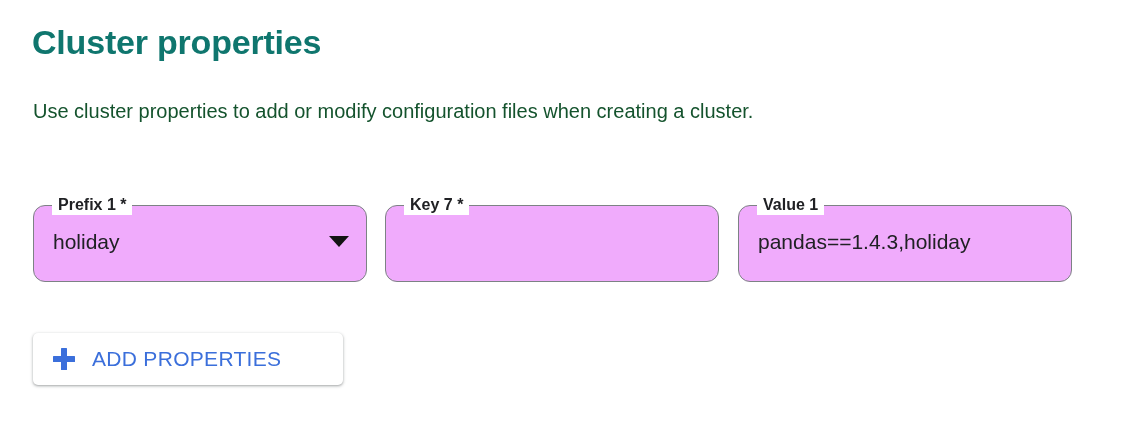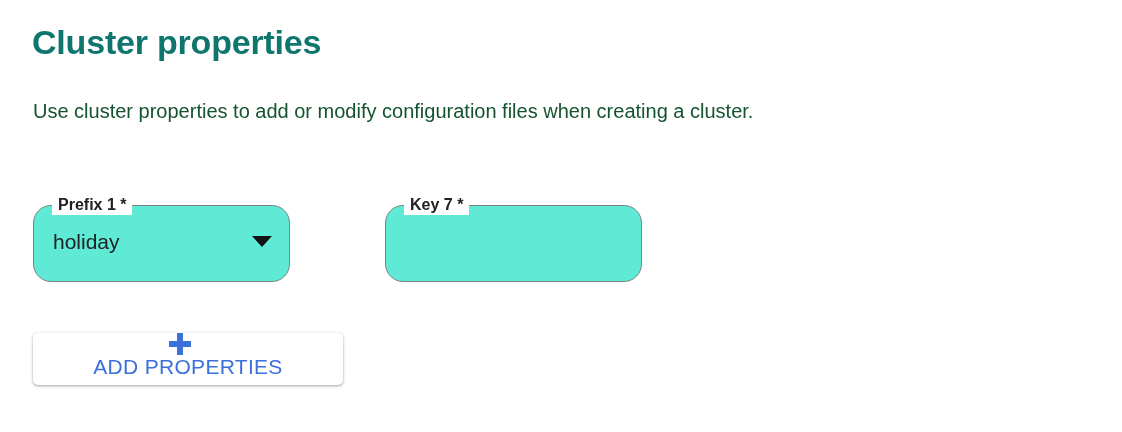--- a/index.html
+++ b/index.html
@@ -52,26 +52,26 @@
     position: absolute;
     left: 33px;
     top: 205px;
     width: 1060px;
     height: 78px;
   }
 
   .field {
     position: absolute;
     top: 0;
-    width: 257px;
+    width: 334px;
     height: 77px;
     box-sizing: border-box;
     border: 1.6px solid #7d8285;
-    border-radius: 18px;
-    background: #5eead4;
+    border-radius: 12px;
+    background: #f0abfc;
   }
 
   .field.f1 { left: 0px; }
   .field.f2 { left: 352px; }
   .field.f3 { left: 705px; }
 
   
   .field-label {
     position: absolute;
     top: -11px;
@@ -128,21 +128,20 @@
     background: #ffffff;
     border: none;
     border-radius: 5px;
     box-shadow: 0 1px 2px 0 rgba(60,64,67,0.30),
                 0 1px 3px 1px rgba(60,64,67,0.15);
     display: flex;
     align-items: center;
     padding: 0 20px;
     cursor: pointer;
     font-family: "Liberation Sans", sans-serif;
-    flex-direction: column;
   }
 
   .plus-icon {
     position: relative;
     width: 22px;
     height: 22px;
     flex: 0 0 22px;
     margin-right: 17px;
   }
   .plus-icon::before,
@@ -186,20 +185,24 @@
     <div class="field f1">
       <span class="field-label">Prefix 1 *</span>
       <span class="field-value">holiday</span>
       <span class="dropdown-arrow"></span>
     </div>
 
     <div class="field f2">
       <span class="field-label">Key 7 *</span>
     </div>
 
+    <div class="field f3">
+      <span class="field-label">Value 1</span>
+      <span class="field-value">pandas==1.4.3,holiday</span>
+    </div>
 
   </div>
 
   <button class="add-button">
     <span class="plus-icon"></span>
     <span class="add-button-label">ADD PROPERTIES</span>
   </button>
 
 </div>
 

